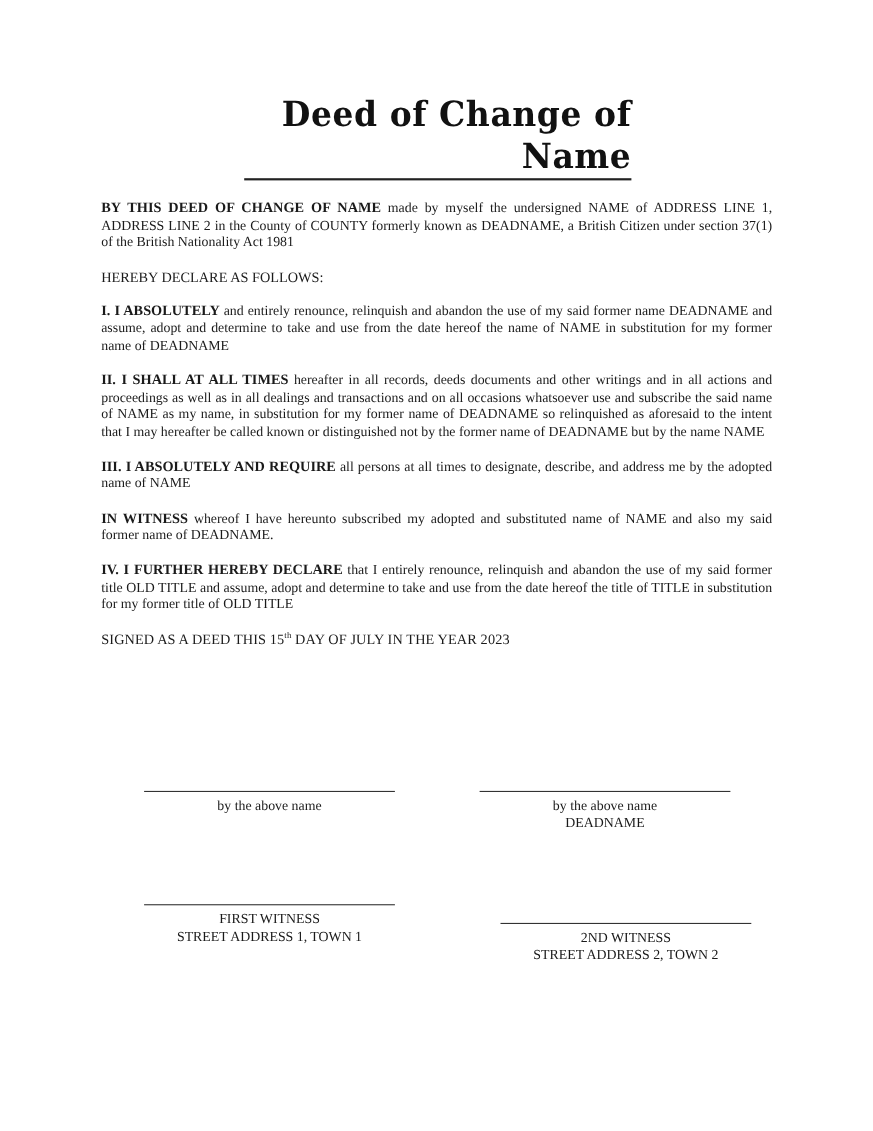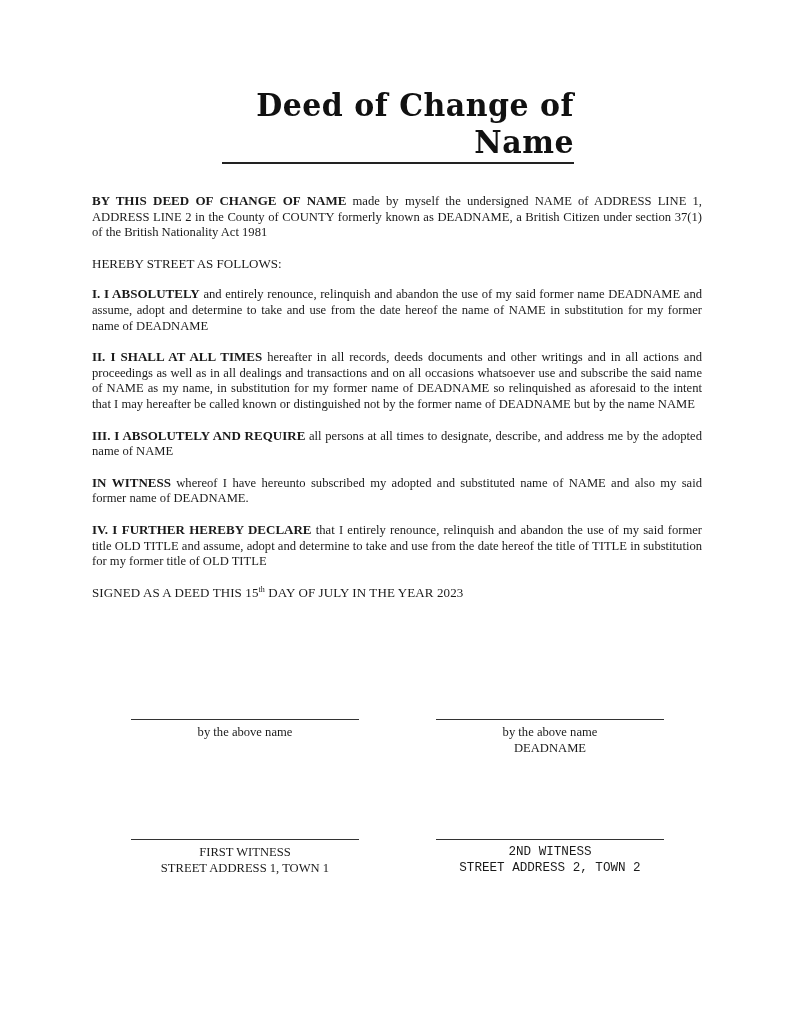--- a/index.html
+++ b/index.html
@@ -17,21 +17,21 @@
       line-height: 36px; color: #111;
       transform: scaleY(1.05);
     }
     .title-rule {
       margin-top: 2px; height: 2px; background: #222; width: 100%;
     }
     .body-text {
       position: absolute; left: 92px; top: 181px; width: 610px;
       font-size: 12.6px; line-height: 15.6px; text-align: justify;
     }
-    .body-text p { margin: 12px 0 15px 0; }
+    .body-text p { margin: 0 0 15px 0; }
     .body-text b { font-weight: bold; font-size: 13px; }
     .heading-plain { font-size: 13px; }
     .signed { font-size: 13px; font-weight: bold; letter-spacing: 0.1px; }
     sup { font-size: 8px; line-height: 0; }
     .sig {
       position: absolute; width: 228px; text-align: center;
       font-size: 12.6px; line-height: 16px;
     }
     .sig .line { height: 1px; background: #333; margin-bottom: 4px; }
   </style>
@@ -39,21 +39,21 @@
 <body>
 
 <div class="title-wrap">
   <div class="title">Deed of Change of Name</div>
   <div class="title-rule"></div>
 </div>
 
 <div class="body-text">
   <p><b>BY THIS DEED OF CHANGE OF NAME</b><span> made by myself the undersigned NAME of ADDRESS LINE 1, ADDRESS LINE 2 in the County of COUNTY formerly known as DEADNAME, a British Citizen under section 37(1) of the British Nationality Act 1981</span></p>
 
-  <p class="heading-plain">HEREBY STREET AS FOLLOWS:</p>
+  <p class="heading-plain">HEREBY DECLARE AS FOLLOWS:</p>
 
   <p><b>I. I ABSOLUTELY</b><span> and entirely renounce, relinquish and abandon the use of my said former name DEADNAME and assume, adopt and determine to take and use from the date hereof the name of NAME in substitution for my former name of DEADNAME</span></p>
 
   <p><b>II. I SHALL AT ALL TIMES</b><span> hereafter in all records, deeds documents and other writings and in all actions and proceedings as well as in all dealings and transactions and on all occasions whatsoever use and subscribe the said name of NAME as my name, in substitution for my former name of DEADNAME so relinquished as aforesaid to the intent that I may hereafter be called known or distinguished not by the former name of DEADNAME but by the name NAME</span></p>
 
   <p><b>III. I ABSOLUTELY AND REQUIRE</b><span> all persons at all times to designate, describe, and address me by the adopted name of NAME</span></p>
 
   <p><b>IN WITNESS</b><span> whereof I have hereunto subscribed my adopted and substituted name of NAME and also my said former name of DEADNAME.</span></p>
 
   <p><b>IV. I FURTHER HEREBY DECLARE</b><span> that I entirely renounce, relinquish and abandon the use of my said former title OLD TITLE and assume, adopt and determine to take and use from the date hereof the title of TITLE in substitution for my former title of OLD TITLE</span></p>
@@ -66,23 +66,23 @@
   <div class="line"></div>
   <div>by the above name</div>
 </div>
 
 <div class="sig" style="left:436px; top:719px;">
   <div class="line"></div>
   <div>by the above name</div>
   <div>DEADNAME</div>
 </div>
 
-<div class="sig" style="left:131px; top:839px;">
+<div class="sig" style="left:131px; top:822px;">
   <div class="line"></div>
   <div>FIRST WITNESS</div>
   <div>STREET ADDRESS 1, TOWN 1</div>
 </div>
 
-<div class="sig" style="left:436px; top:839px;font-family:Liberation Mono, monospace;">
+<div class="sig" style="left:455px; top:839px;">
   <div class="line"></div>
   <div>2ND WITNESS</div>
   <div>STREET ADDRESS 2, TOWN 2</div>
 </div>
 
 </body></html>

